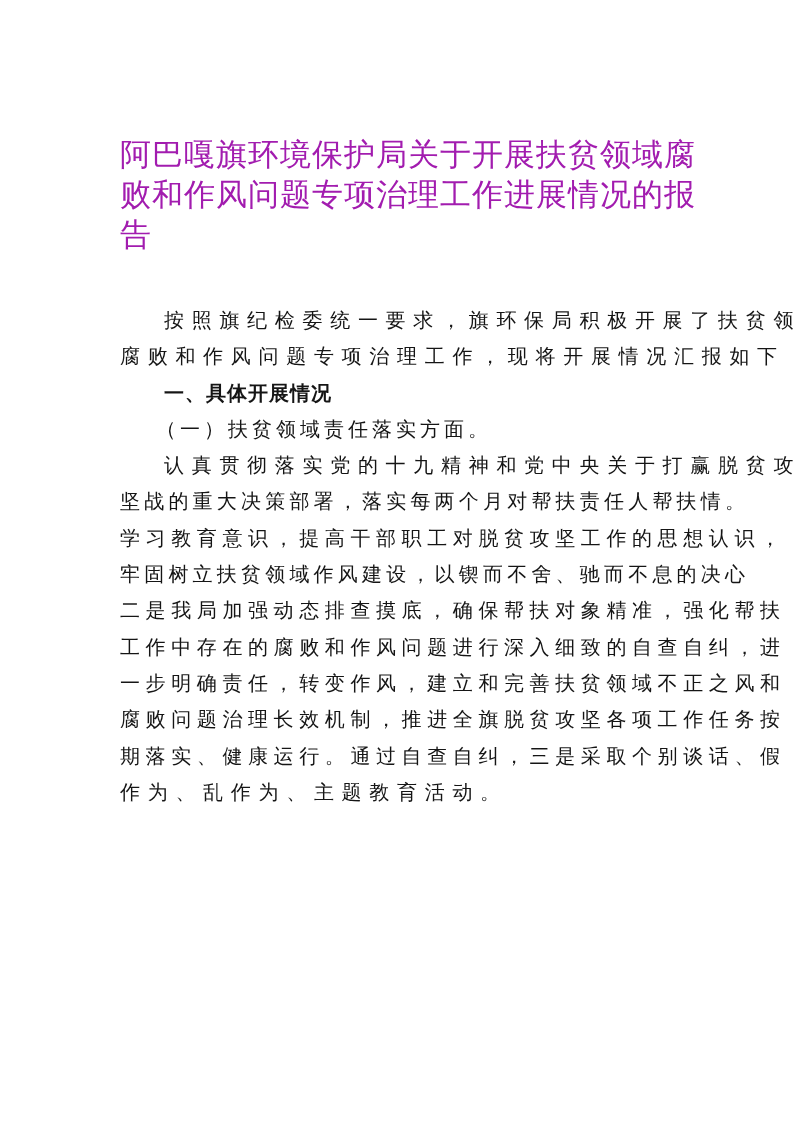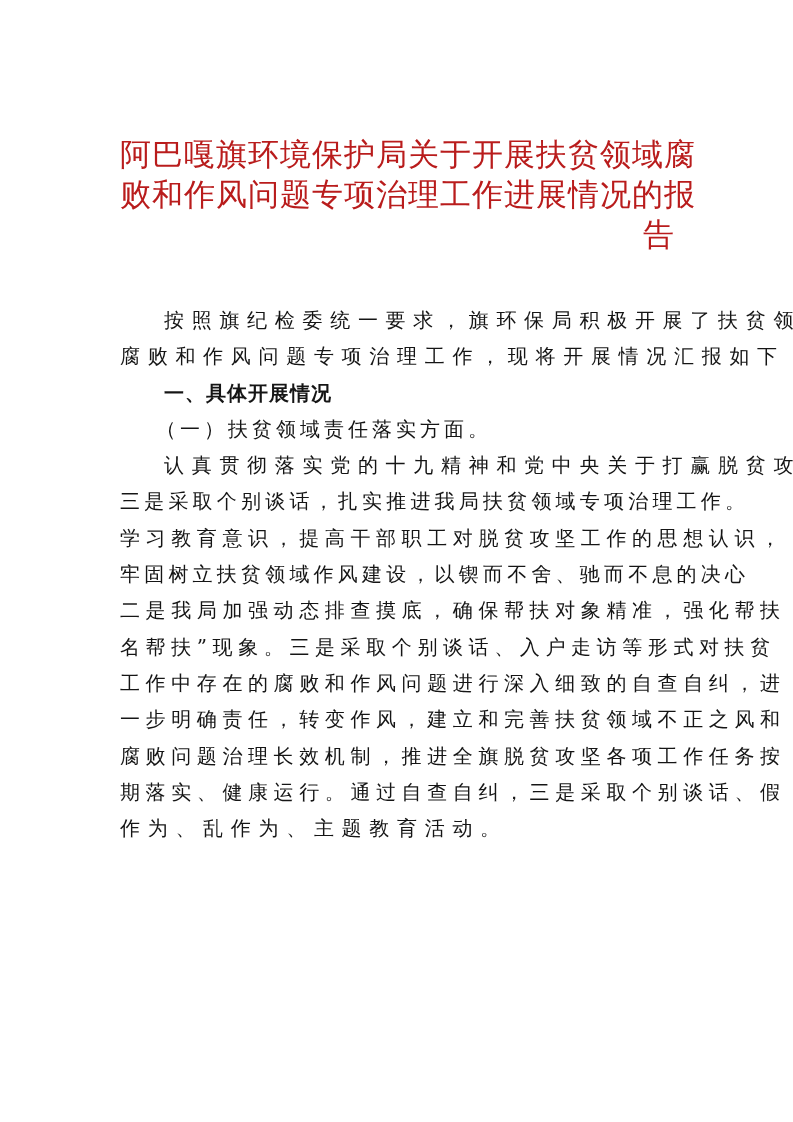--- a/index.html
+++ b/index.html
@@ -1,20 +1,20 @@
 <!DOCTYPE html>
 <html><head>
 <meta charset="utf-8">
 <style>
   html, body { margin: 0; padding: 0; background: #ffffff; }
   body { width: 793px; height: 1122px; position: relative; overflow: hidden;
          font-family: "DejaVu Serif", "Liberation Serif", serif; color: #111; }
   .page { position: absolute; left: 0; top: 0; width: 793px; height: 1122px; background: #fff; }
-  .title { position: absolute; left: 120px; top: 134px; width: 555px; text-align: right;
-           font-size: 31px; line-height: 40px; letter-spacing: 1px; color: #b91c1c; }
+  .title { position: absolute; left: 120px; top: 134px; width: 555px; text-align: left;
+           font-size: 31px; line-height: 40px; letter-spacing: 1px; color: #a21caf; }
   .title div { white-space: nowrap; }
   .body { position: absolute; left: 120px; top: 302px; width: 560px; }
   .line { font-size: 20px; height: 36.3px; line-height: 36.3px; white-space: nowrap;
           letter-spacing: 7.7px; color: #151515; }
   .indent { padding-left: 44px; }
   .heading1 { font-family: "DejaVu Sans", "Liberation Sans", sans-serif; font-weight: bold;
               letter-spacing: 1px; padding-left: 44px; }
   .heading2 { padding-left: 36px; letter-spacing: 4px; }
 </style>
 </head>
@@ -27,24 +27,23 @@
     <div>告</div>
   </div>
 
   <div class="body">
     <div class="line indent">按照旗纪检委统一要求，旗环保局积极开展了扶贫领域</div>
     <div class="line">腐败和作风问题专项治理工作，现将开展情况汇报如下：</div>
     <div class="line heading1">一、具体开展情况</div>
     <div class="line heading2">（一）扶贫领域责任落实方面。</div>
 
     <div class="line indent">认真贯彻落实党的十九精神和党中央关于打赢脱贫攻</div>
-    <div class="line" style="letter-spacing:4.2px">三是采取个别谈话，扎实推进我局扶贫领域专项治理工作。</div>
+    <div class="line" style="letter-spacing:4.2px">坚战的重大决策部署，落实每两个月对帮扶责任人帮扶情。</div>
     <div class="line" style="letter-spacing:5.6px">学习教育意识，提高干部职工对脱贫攻坚工作的思想认识，</div>
     <div class="line" style="letter-spacing:4.2px">牢固树立扶贫领域作风建设，以锲而不舍、驰而不息的决心</div>
     <div class="line" style="letter-spacing:5.6px">二是我局加强动态排查摸底，确保帮扶对象精准，强化帮扶</div>
-    <div class="line" style="letter-spacing:5.6px">名帮扶”现象。三是采取个别谈话、入户走访等形式对扶贫</div>
     <div class="line" style="letter-spacing:5.6px">工作中存在的腐败和作风问题进行深入细致的自查自纠，进</div>
     <div class="line" style="letter-spacing:5.6px">一步明确责任，转变作风，建立和完善扶贫领域不正之风和</div>
     <div class="line" style="letter-spacing:5.6px">腐败问题治理长效机制，推进全旗脱贫攻坚各项工作任务按</div>
     <div class="line" style="letter-spacing:5.6px">期落实、健康运行。通过自查自纠，三是采取个别谈话、假</div>
     <div class="line">作为、乱作为、主题教育活动。</div>
   </div>
 </div>
 
 </body></html>

